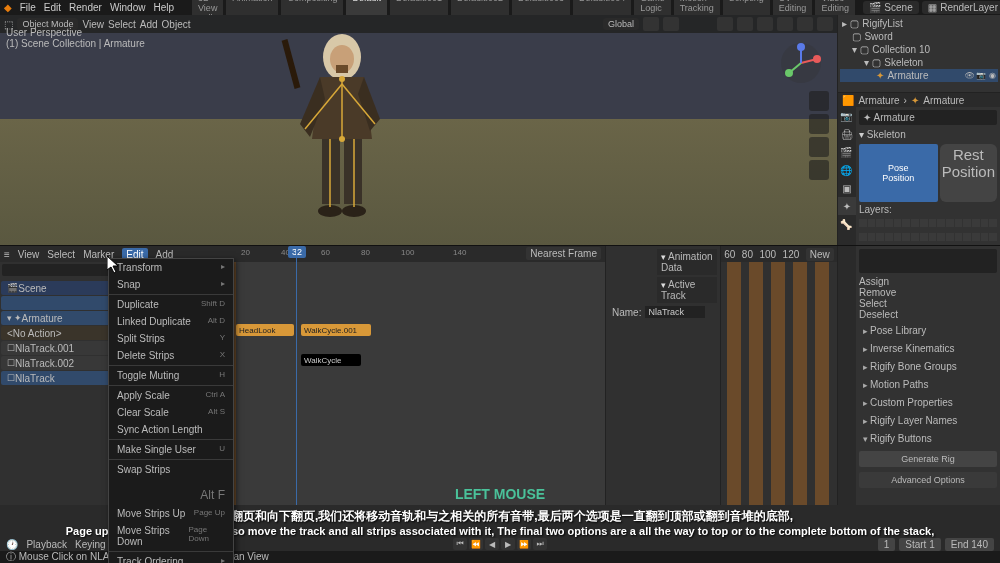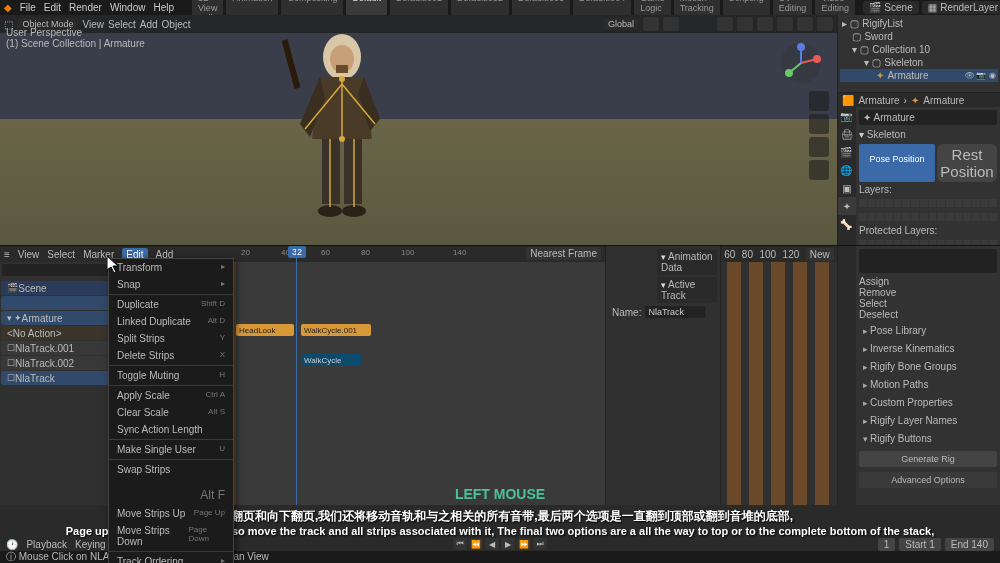--- a/index.html
+++ b/index.html
@@ -25,21 +25,21 @@
 .outliner { height:78px; overflow:hidden; border-bottom:1px solid #222; padding:2px; font-size:9px; }
 .outliner .row { display:flex; align-items:center; padding:1px 2px; gap:3px; }
 .outliner .row.sel { background:#314a6b; }
 .props { flex:1; overflow:hidden; display:flex; }
 .prop-tabs { width:18px; background:#2a2a2a; display:flex; flex-direction:column; }
 .prop-tabs .pt { height:18px; display:flex; align-items:center; justify-content:center; font-size:10px; }
 .prop-tabs .pt.active { background:#3a3a3a; }
 .prop-body { flex:1; padding:3px; font-size:9px; display:flex; flex-direction:column; gap:2px; }
 .prop-body .sect { color:#ccc; padding:2px 0; }
 .prop-body .btn-row { display:flex; gap:2px; }
-.prop-body .bluebtn { background:#3a6aa8; flex:1; text-align:center; padding:10px; border-radius:2px; color:#fff; font-size:9px; }
+.prop-body .bluebtn { background:#3a6aa8; flex:1; text-align:center; padding:19px; border-radius:2px; color:#fff; font-size:9px; }
 .prop-body .graybtn { background:#444; flex:1; text-align:center; padding:2px; border-radius:6px; font-size:15px; }
 .layer-grid { display:grid; grid-template-columns:repeat(16,1fr); gap:1px; margin:2px 0; }
 .layer-grid .lc { height:8px; background:#3a3a3a; }
 .nla-area { display:flex; height:260px; border-top:1px solid #111; }
 .nla-left { width:233px; background:#303030; position:relative; }
 .nla-header { height:16px; background:#2a2a2a; display:flex; align-items:center; padding:0 4px; gap:8px; font-size:9px; }
 .nla-tracks { padding-top:2px; }
 .nla-tracks .trk { height:14px; display:flex; align-items:center; padding:0 6px; font-size:9px; background:#383838; margin:1px; border-radius:2px; }
 .nla-tracks .trk.scene-row { background:#2b3b5a; }
 .nla-tracks .trk.amber { background:#5a4a2a; }
@@ -47,21 +47,21 @@
 .edit-menu { position:absolute; left:108px; top:12px; width:126px; background:#1b1b1b; border:1px solid #444; z-index:100; box-shadow:2px 2px 6px rgba(0,0,0,0.6); }
 .edit-menu .mi { padding:3px 8px; font-size:9px; display:flex; justify-content:space-between; color:#bbb; }
 .edit-menu .sep { height:1px; background:#3a3a3a; margin:1px 0; }
 .nla-timeline { flex:1; background:#3a3a3a; position:relative; overflow:hidden; }
 .nla-timeline .ruler { height:16px; background:#2a2a2a; position:relative; }
 .nla-timeline .ruler .tick { position:absolute; top:2px; font-size:8px; color:#888; }
 .nla-timeline .playhead { position:absolute; top:0; left:63px; width:1px; height:100%; background:#3a6aa8; }
 .nla-timeline .ph-label { position:absolute; top:0; background:#3a6aa8; color:#fff; padding:1px 4px; font-size:9px; border-radius:2px; }
 .nla-timeline .ruler .tl-btns { position:absolute; right:4px; top:1px; display:flex; gap:3px; }
 .nla-timeline .strip { position:absolute; height:12px; background:#d89838; border-radius:2px; font-size:8px; padding:0 3px; color:#222; overflow:hidden; display:flex; align-items:center; }
-.nla-timeline .strip.gray { background:#0c4a6e; color:#ccc;text-align:center; }
+.nla-timeline .strip.gray { background:#000000; color:#ccc;text-align:center; }
 .nla-timeline .vbar { position:absolute; top:16px; bottom:0; background:#6a4a2a; }
 .nla-side { width:115px; background:#303030; border-left:1px solid #222; padding:3px; }
 .nla-side .hdr { background:#2a2a2a; padding:2px 4px; font-size:9px; color:#ddd;margin-left:48px; }
 .nla-side .fld { display:flex; gap:4px; padding:3px; align-items:center; }
 .nla-side .fld input { background:#222; border:none; color:#ccc; padding:1px 3px; width:60px; font-size:9px; }
 .nla-right-outline { width:117px; background:#303030; border-left:1px solid #222; }
 .nla-right-outline .ruler2 { height:16px; background:#2a2a2a; display:flex; align-items:center; font-size:8px; color:#888; justify-content:space-around; }
 .nla-right-outline .body { position:relative; height:calc(100% - 16px); }
 .nla-right-outline .vb { position:absolute; top:0; bottom:0; background:#6a4a2a; }
 .props-lower { width:163px; background:#323232; border-left:1px solid #222; display:flex; }

